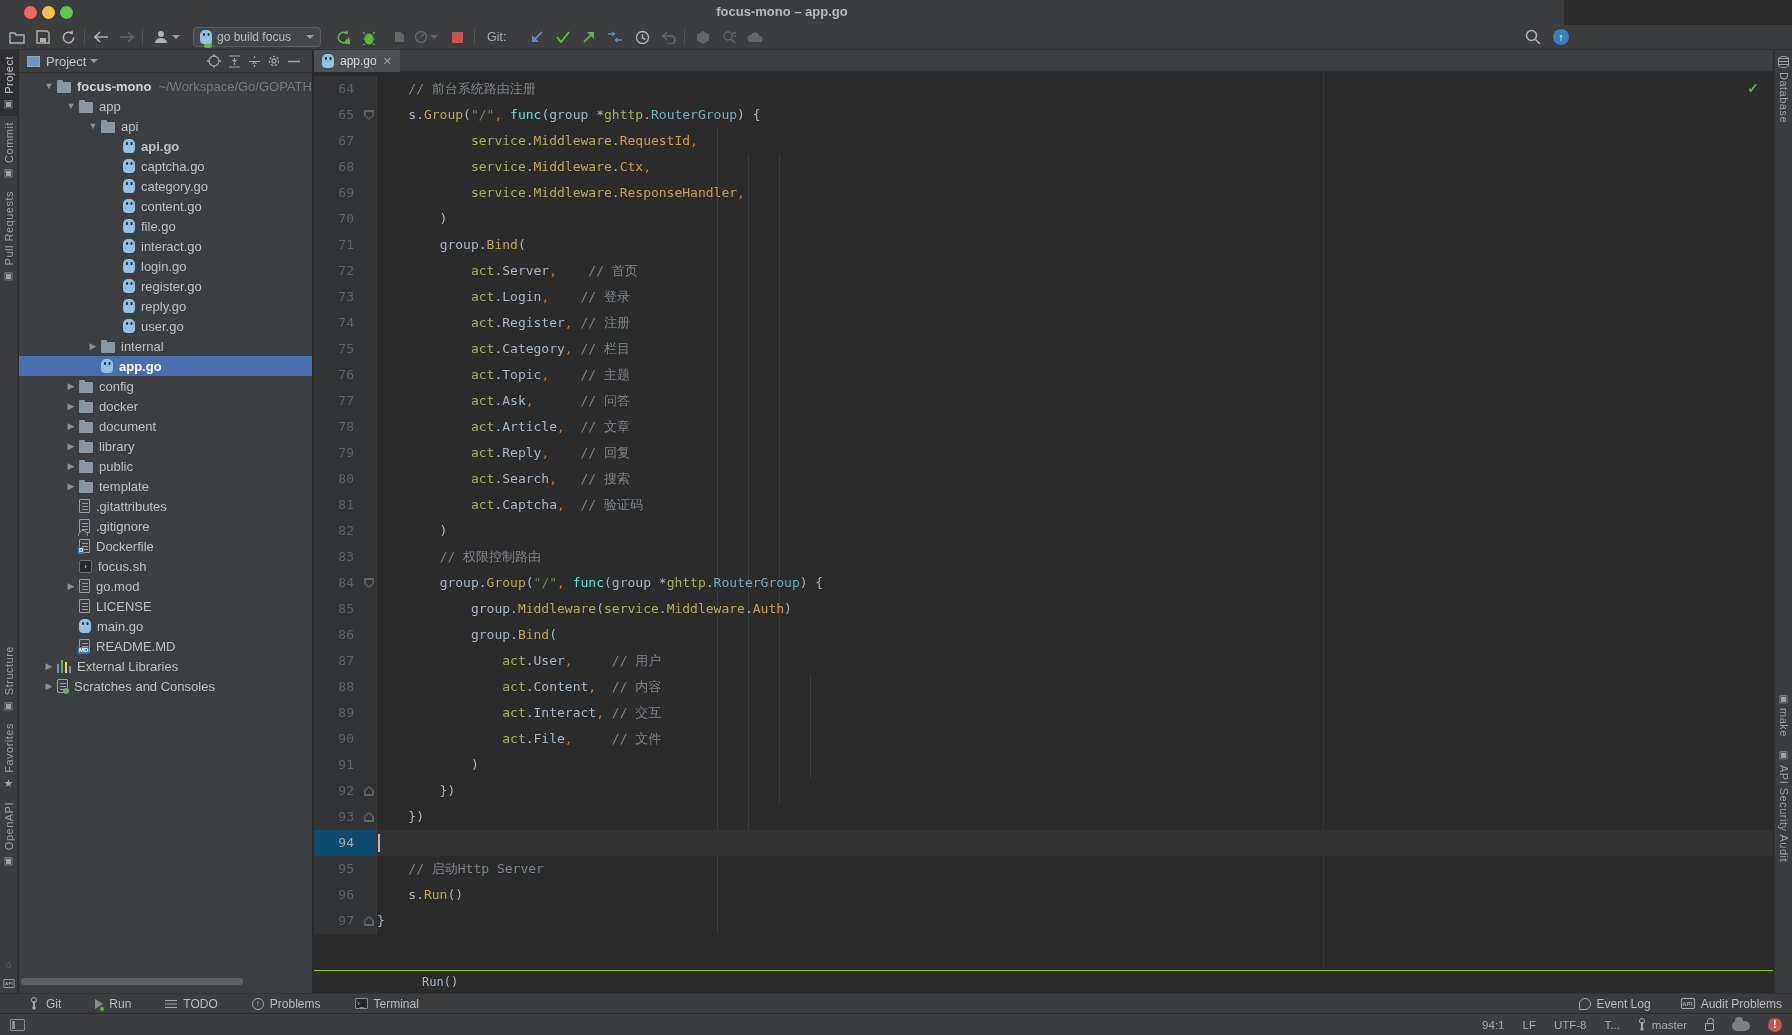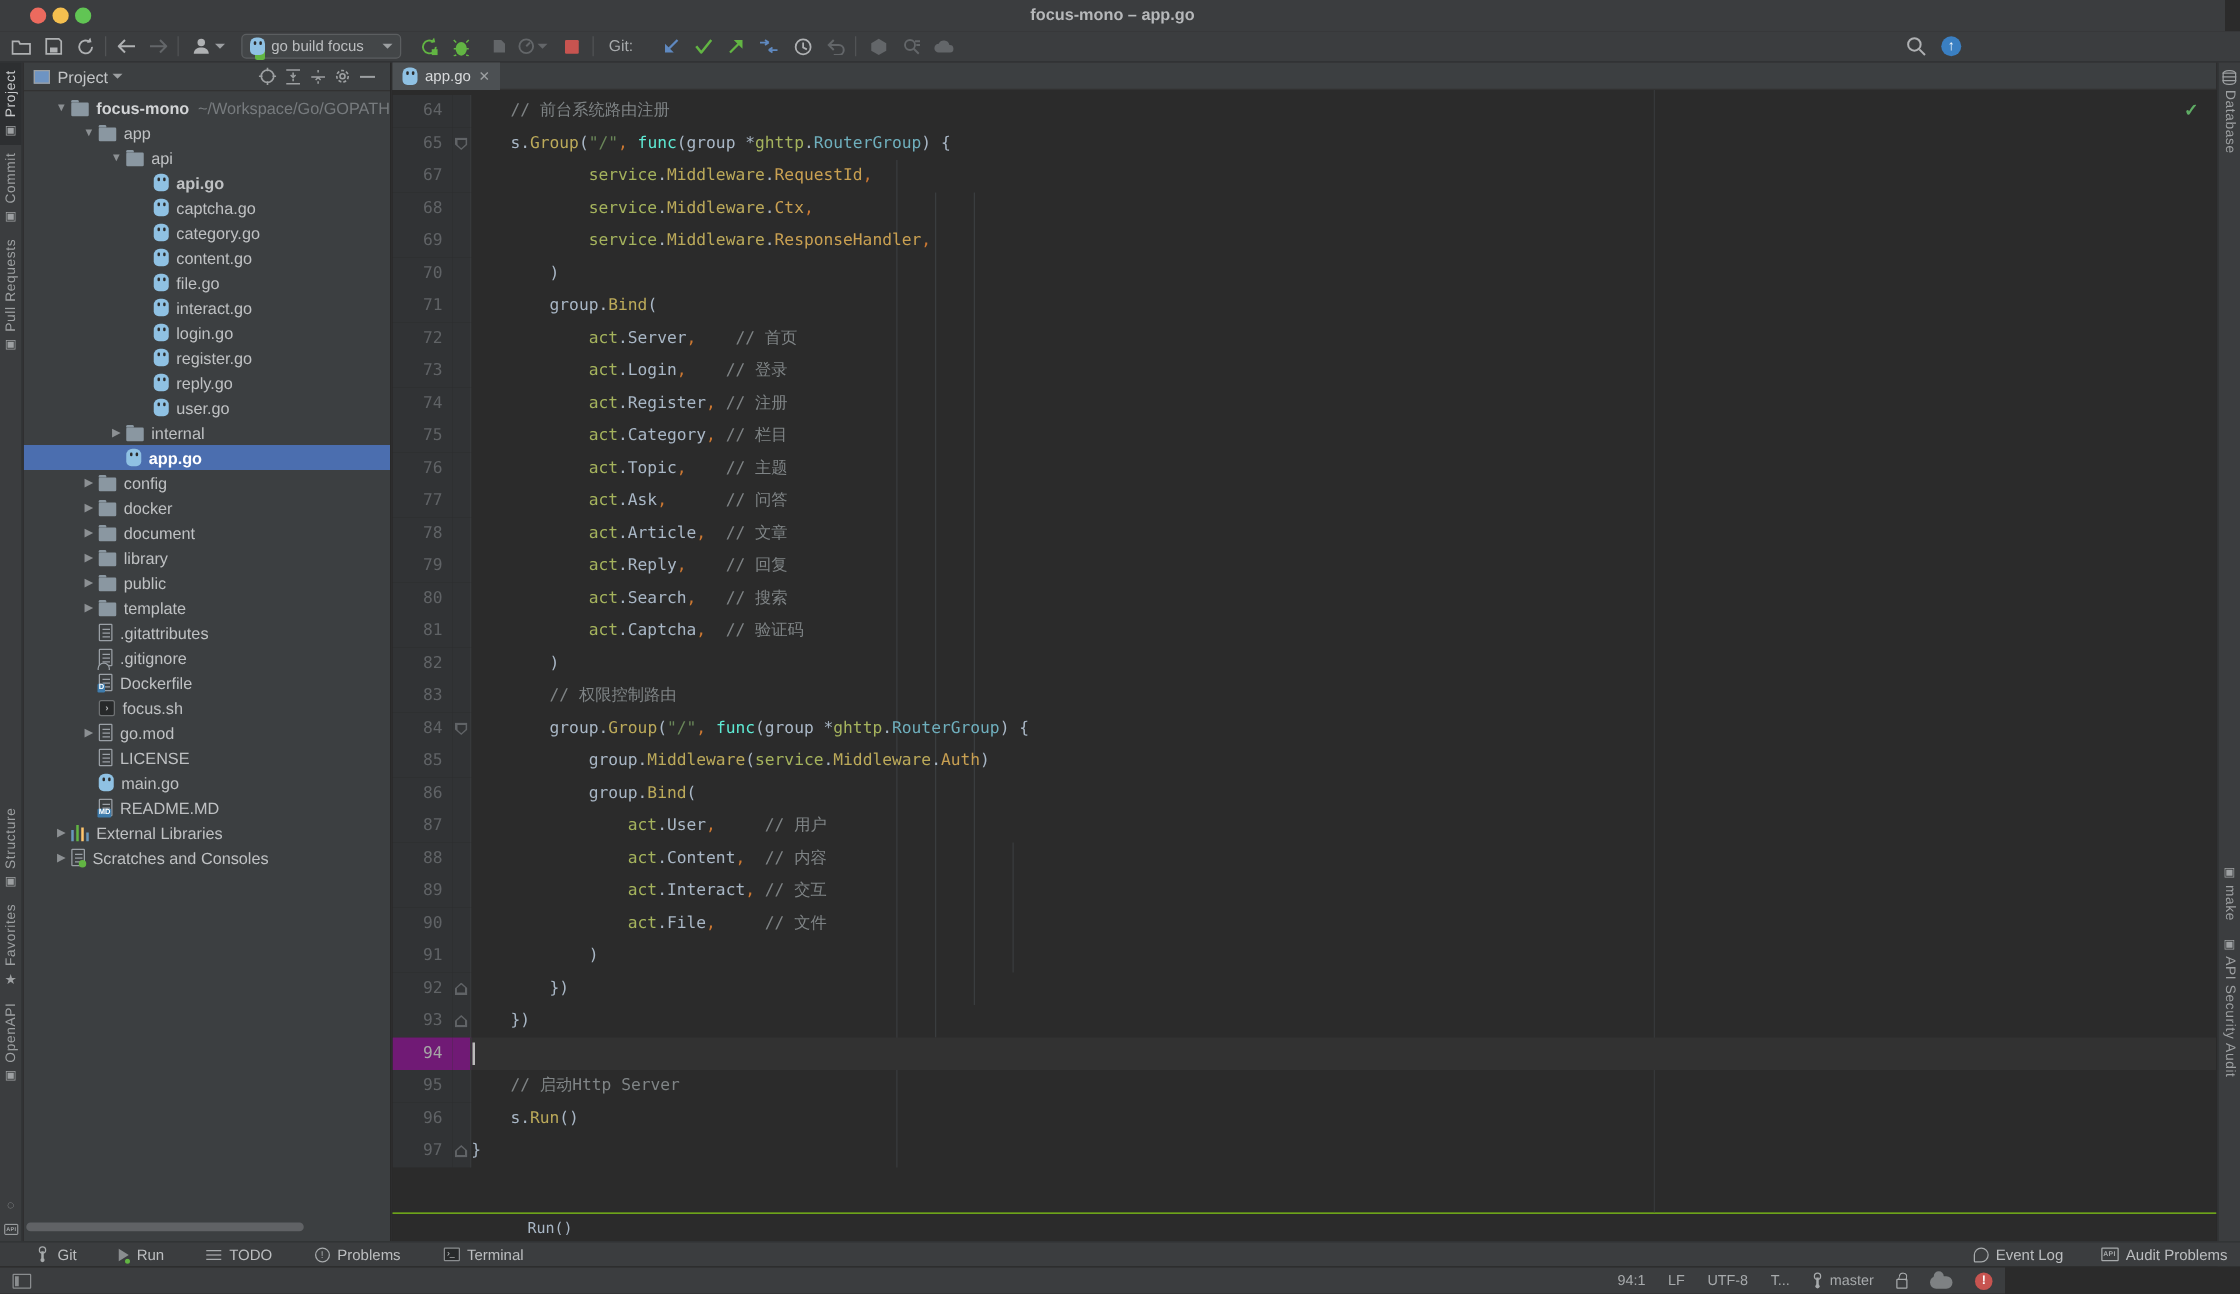--- a/index.html
+++ b/index.html
@@ -1,21 +1,21 @@
 <!DOCTYPE html>
 <html><head>
 <meta charset="utf-8">
 <style>
   * { margin:0; padding:0; box-sizing:border-box; }
   html,body { width:1792px; height:1035px; overflow:hidden; background:#2b2b2b;
               font-family:"Liberation Sans", sans-serif; -webkit-font-smoothing:antialiased; }
   #app { position:relative; width:1792px; height:1035px; background:#2b2b2b; }
 
   
-  .titlebar { position:absolute; left:0; top:0; width:1780px; height:25px; background:#3b3d3f; }
+  .titlebar { position:absolute; left:0; top:0; width:1564px; height:25px; background:#3b3d3f; }
   .tl { position:absolute; top:6px; width:13px; height:13px; border-radius:50%; }
   .title { position:absolute; top:4px; left:0; right:0; text-align:center; color:#b6b8ba; font-size:13px; font-weight:bold; }
 
   
   .toolbar { position:absolute; left:0; top:25px; width:1792px; height:25px; background:#3b3d3f; border-bottom:1px solid #2f3133; }
   .tbi { position:absolute; top:3px; width:18px; height:18px; display:flex; align-items:center; justify-content:center; }
   .tbsep { position:absolute; top:4px; width:1px; height:16px; background:#515355; }
   .runcombo { position:absolute; left:193px; top:2px; width:128px; height:20px; border:1px solid #5b5e60; border-radius:4px;
               background:#434648; display:flex; align-items:center; padding:0 6px; gap:5px; }
   .runcombo .lbl { color:#bcbec0; font-size:12px; flex:1; }
@@ -75,21 +75,21 @@
   .tab .tname { color:#d8dadc; font-size:12px; }
   .tab .tclose { color:#9da0a2; font-size:11px; }
   .ebody { position:relative; height:898px; overflow:hidden; }
   .cline { position:relative; height:26px; display:flex; align-items:center; }
   .cline.first { margin-top:4px; }
   .gnum { width:48px; flex:0 0 auto; background:#313335; color:#606366; text-align:right;
           font:13px "DejaVu Sans Mono", monospace; padding-right:8px; height:26px; line-height:26px; }
   .gfold { width:15px; flex:0 0 auto; background:#313335; border-right:1px solid #37393b; height:26px; position:relative; }
   .ctext { flex:1; font:13px "DejaVu Sans Mono", monospace; white-space:pre; height:26px; line-height:26px; color:#a9b7c6; }
   .cline.current { background:#323232; }
-  .cline.current .gnum, .cline.current .gfold { background:#701a75; color:#a6a6a6; }
+  .cline.current .gnum, .cline.current .gfold { background:#0c4a6e; color:#a6a6a6; }
   .caret { position:absolute; left:64px; top:4px; width:1.5px; height:18px; background:#bbbbbb; }
   .fold5 { position:absolute; left:2px; top:8px; width:10px; height:10px; }
   .fold5::before { content:""; position:absolute; inset:0; background:#606366;
                    clip-path:polygon(0 0,100% 0,100% 55%,50% 100%,0 55%); }
   .fold5::after { content:""; position:absolute; inset:1.5px; background:#313335;
                   clip-path:polygon(0 0,100% 0,100% 55%,50% 100%,0 55%); }
   .fold5.up { transform:rotate(180deg); }
   .guide { position:absolute; width:1px; background:#3a3d3f; z-index:0; }
   .marginline { position:absolute; width:1px; background:#36383a; top:0; height:898px; left:1009px; }
   .inspectok { position:absolute; right:14px; top:8px; color:#5fad65; font-size:14px; font-weight:bold; }
@@ -100,21 +100,21 @@
   .p,.id { color:#a9b7c6; } .kw { color:#5eead4; } .str { color:#6a8759; } .cm { color:#7f8486; }
   .pkg { color:#a5b35d; } .fn { color:#bcaa5a; } .ref { color:#c9a052; } .typ { color:#6fafbd; } .cma { color:#cc7832; }
 
   
   .bottombar { position:absolute; left:0; bottom:22px; width:1792px; height:20px; background:#3b3d3f; border-top:1px solid #313335;
                display:flex; align-items:center; padding:0 10px 0 30px; gap:34px; z-index:6; }
   .bwbtn { display:flex; align-items:center; gap:6px; color:#bcbec0; font-size:12px; }
   .bbright { margin-left:auto; display:flex; gap:30px; }
 
   
-  .statusbar { position:absolute; left:0; bottom:0; width:1604px; height:22px; background:#3b3d3f; border-top:1px solid #2b2b2b;
+  .statusbar { position:absolute; left:0; bottom:0; width:1792px; height:22px; background:#3b3d3f; border-top:1px solid #2b2b2b;
                display:flex; align-items:center; padding:0 10px; color:#a7aaac; font-size:11.5px; z-index:6; }
   .sright { margin-left:auto; display:flex; align-items:center; gap:18px; }
 
   
   .ic-branch { width:10px; height:13px; position:relative; }
   .ic-branch::before { content:""; position:absolute; left:1px; top:0; width:4px; height:4px; border:1.3px solid #a7aaac; border-radius:50%; box-shadow:0 8px 0 -1.3px #a7aaac; }
   .ic-branch::after { content:""; position:absolute; left:3.4px; top:4px; width:1.3px; height:6px; background:#a7aaac; }
   .ic-lock { width:9px; height:8px; border:1.3px solid #a7aaac; border-radius:1px; position:relative; margin-top:4px; }
   .ic-lock::before { content:""; position:absolute; left:-1px; top:-6px; width:5px; height:5px; border:1.3px solid #a7aaac; border-bottom:none; border-radius:4px 4px 0 0; transform:translateX(2px) rotate(14deg); }
   .ic-cloudg { width:18px; height:10px; background:#8a8d8f; border-radius:6px; position:relative; opacity:.85; margin-top:3px; }

